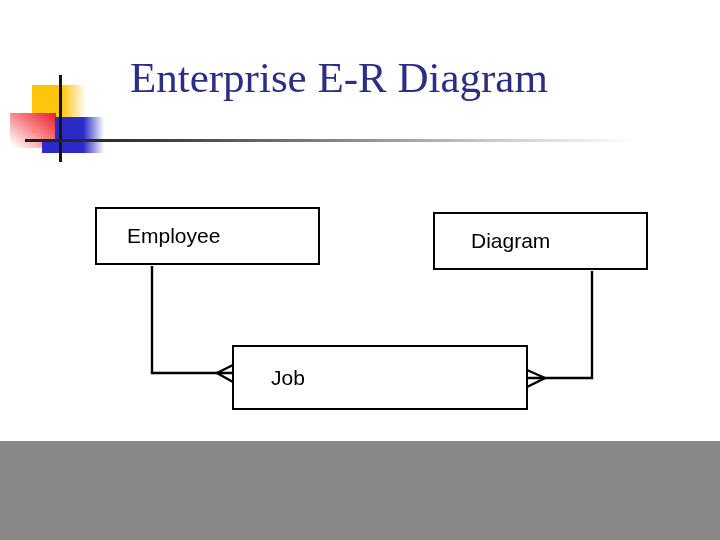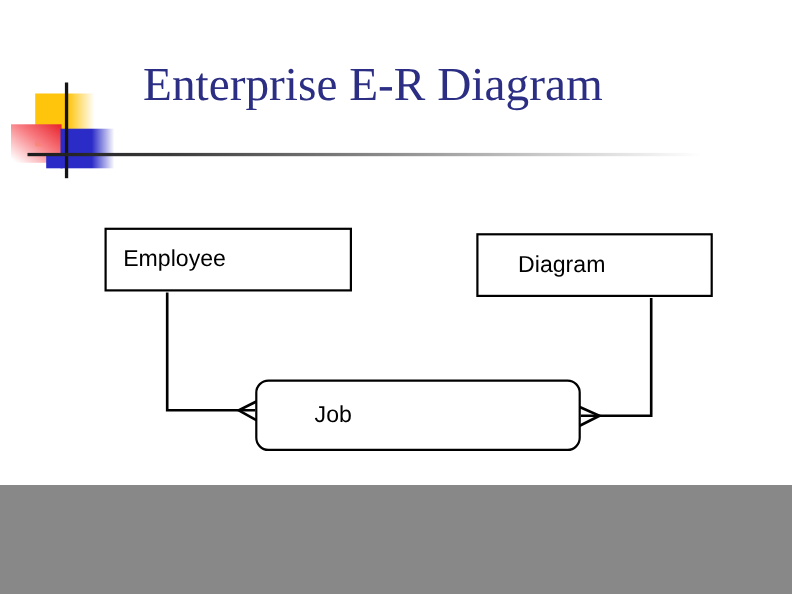--- a/index.html
+++ b/index.html
@@ -48,23 +48,23 @@
   .connectors{position:absolute;left:0;top:0;width:720px;height:540px;pointer-events:none;}
   .conn{stroke:var(--line,#000);stroke-width:2.4;fill:none;}
   .entity{
     position:absolute;
     border:2px solid var(--box-border,#000);
     background:#fff;
     display:flex;align-items:center;
     font-size:21px;color:var(--box-text,#000);
     box-sizing:border-box;
   }
-  .entity-employee{left:95px;top:207px;width:225px;height:58px;padding-left:15px;}
+  .entity-employee{left:95px;top:207px;width:225px;height:58px;padding-left:30px;}
   .entity-customer{left:433px;top:212px;width:215px;height:58px;padding-left:36px;}
-  .entity-job{left:232px;top:345px;width:296px;height:65px;padding-left:52px;border-radius:12px;}
+  .entity-job{left:232px;top:345px;width:296px;height:65px;padding-left:37px;}
 </style>
 </head>
 <body>
 
 <div class="slide">
 
   <div class="sq sq-yellow"></div>
   <div class="sq sq-red"></div>
   <div class="sq sq-blue"></div>
   <div class="sq sq-blue-small"></div>

